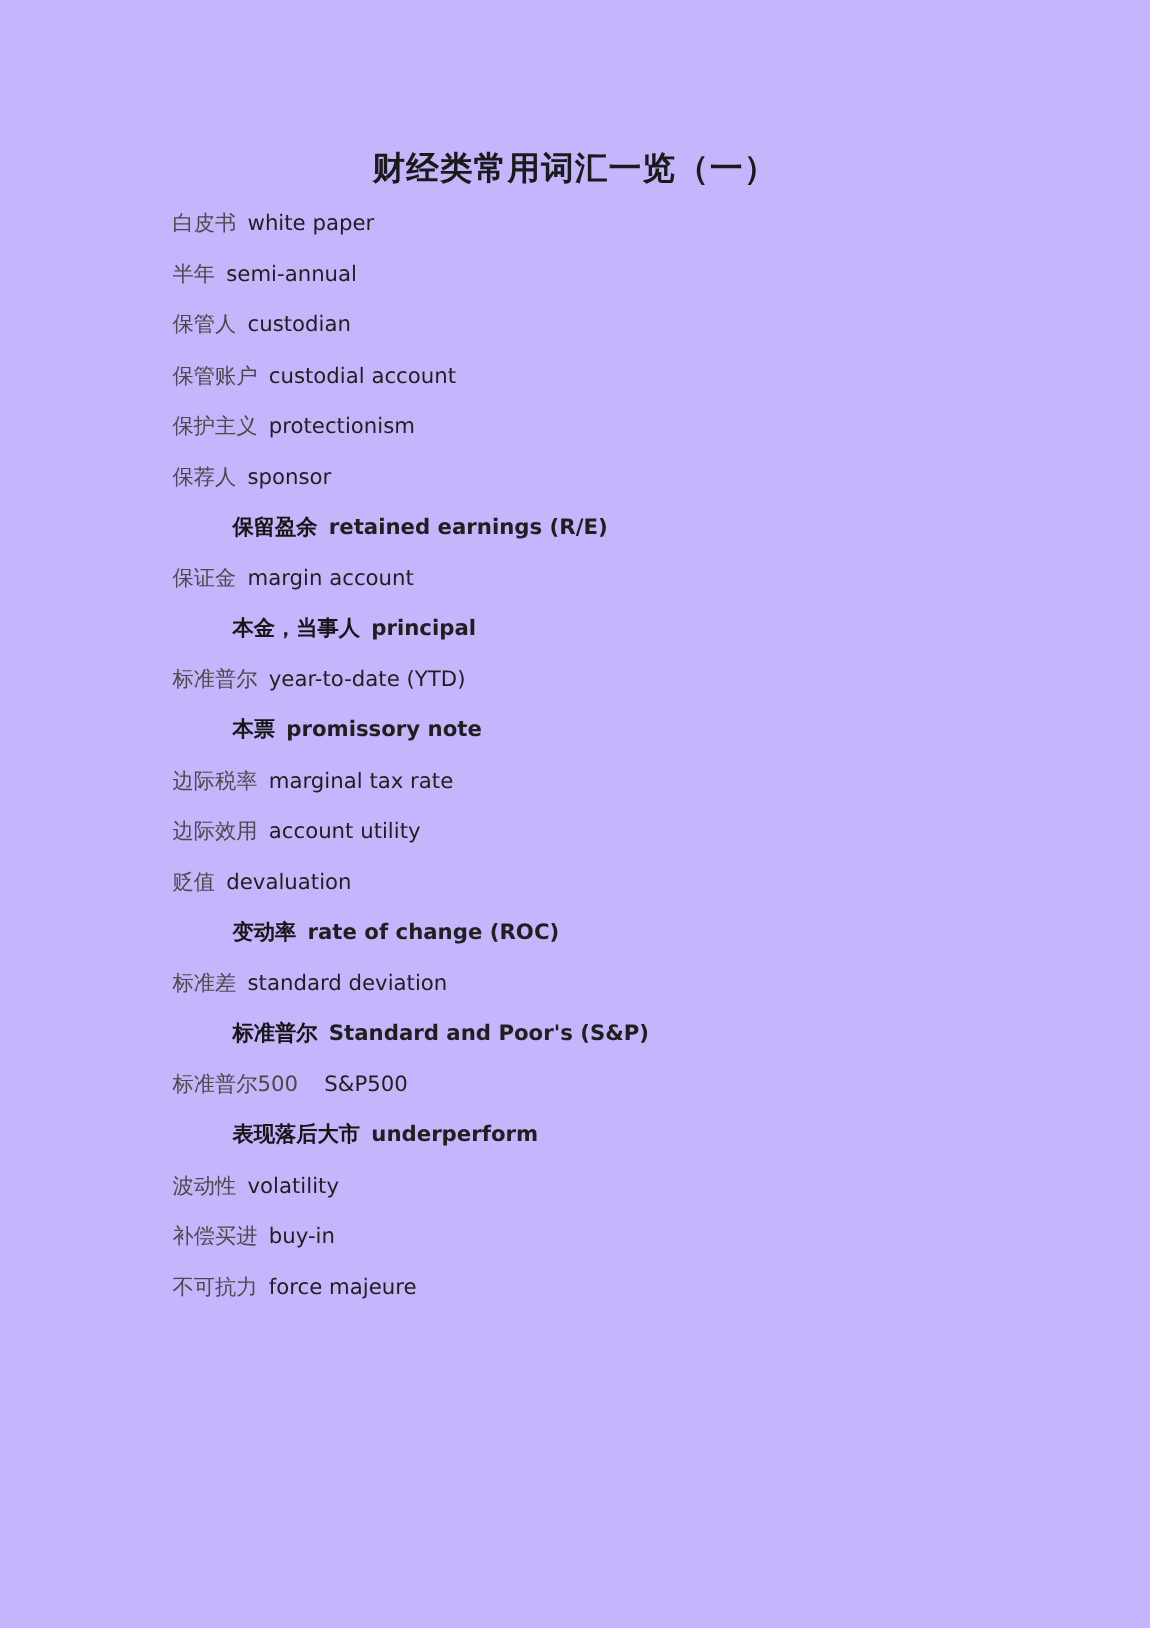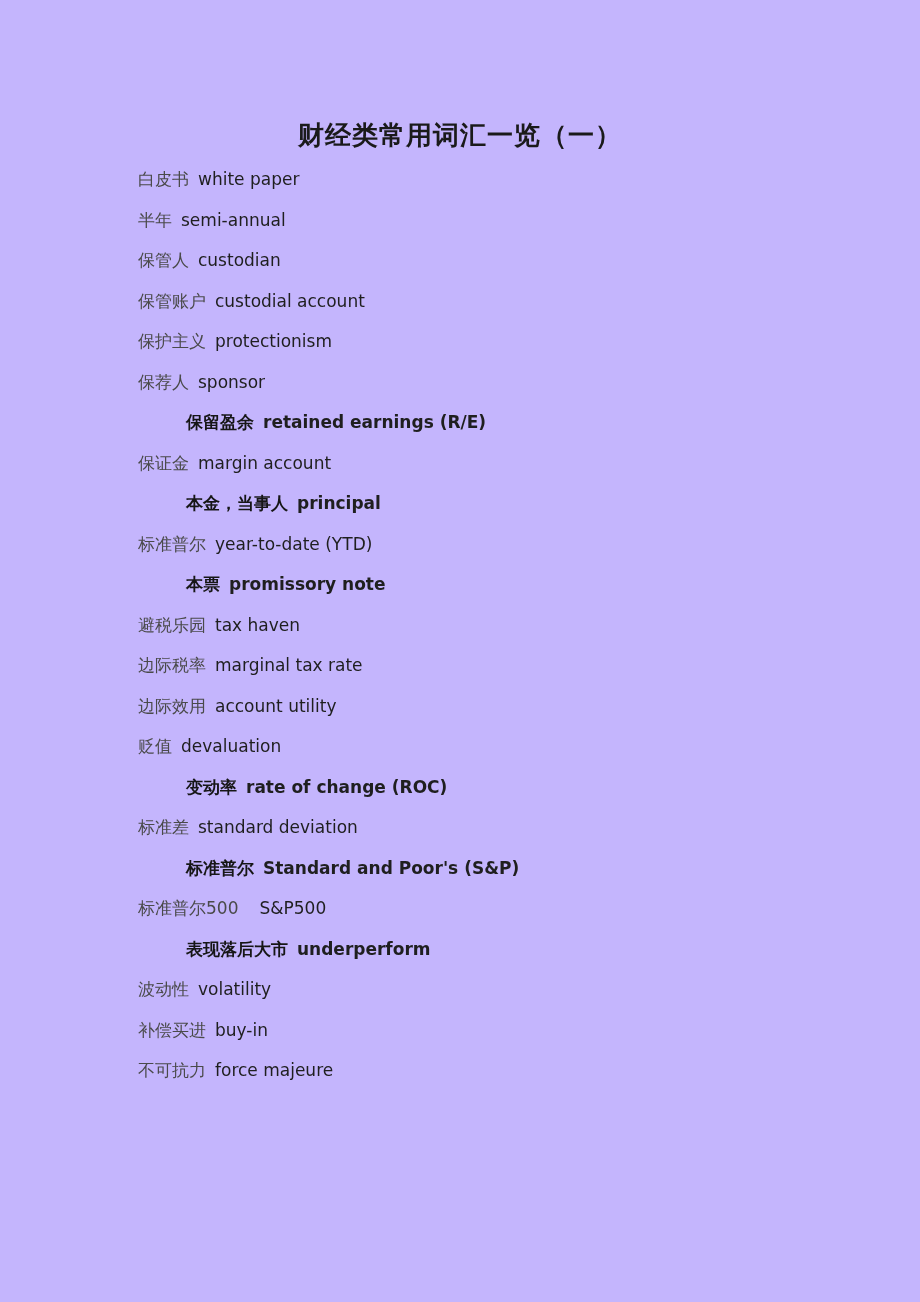--- a/index.html
+++ b/index.html
@@ -67,21 +67,20 @@
     <p class="entry"><span class="zh">半年</span><span class="en">semi-annual</span></p>
     <p class="entry"><span class="zh">保管人</span><span class="en">custodian</span></p>
     <p class="entry"><span class="zh">保管账户</span><span class="en">custodial account</span></p>
     <p class="entry"><span class="zh">保护主义</span><span class="en">protectionism</span></p>
     <p class="entry"><span class="zh">保荐人</span><span class="en">sponsor</span></p>
     <p class="entry bold"><span class="zh">保留盈余</span><span class="en">retained earnings (R/E)</span></p>
     <p class="entry"><span class="zh">保证金</span><span class="en">margin account</span></p>
     <p class="entry bold"><span class="zh">本金，当事人</span><span class="en">principal</span></p>
     <p class="entry"><span class="zh">标准普尔</span><span class="en">year-to-date (YTD)</span></p>
     <p class="entry bold"><span class="zh">本票</span><span class="en">promissory note</span></p>
-    <p class="entry"><span class="zh">避税乐园</span><span class="en">tax haven</span></p>
     <p class="entry"><span class="zh">边际税率</span><span class="en">marginal tax rate</span></p>
     <p class="entry"><span class="zh">边际效用</span><span class="en">account utility</span></p>
     <p class="entry"><span class="zh">贬值</span><span class="en">devaluation</span></p>
     <p class="entry bold"><span class="zh">变动率</span><span class="en">rate of change (ROC)</span></p>
     <p class="entry"><span class="zh">标准差</span><span class="en">standard deviation</span></p>
     <p class="entry bold"><span class="zh">标准普尔</span><span class="en">Standard and Poor's (S&amp;P)</span></p>
     <p class="entry wide-gap"><span class="zh">标准普尔500</span><span class="en">S&amp;P500</span></p>
     <p class="entry bold"><span class="zh">表现落后大市</span><span class="en">underperform</span></p>
     <p class="entry"><span class="zh">波动性</span><span class="en">volatility</span></p>
     <p class="entry"><span class="zh">补偿买进</span><span class="en">buy-in</span></p>

